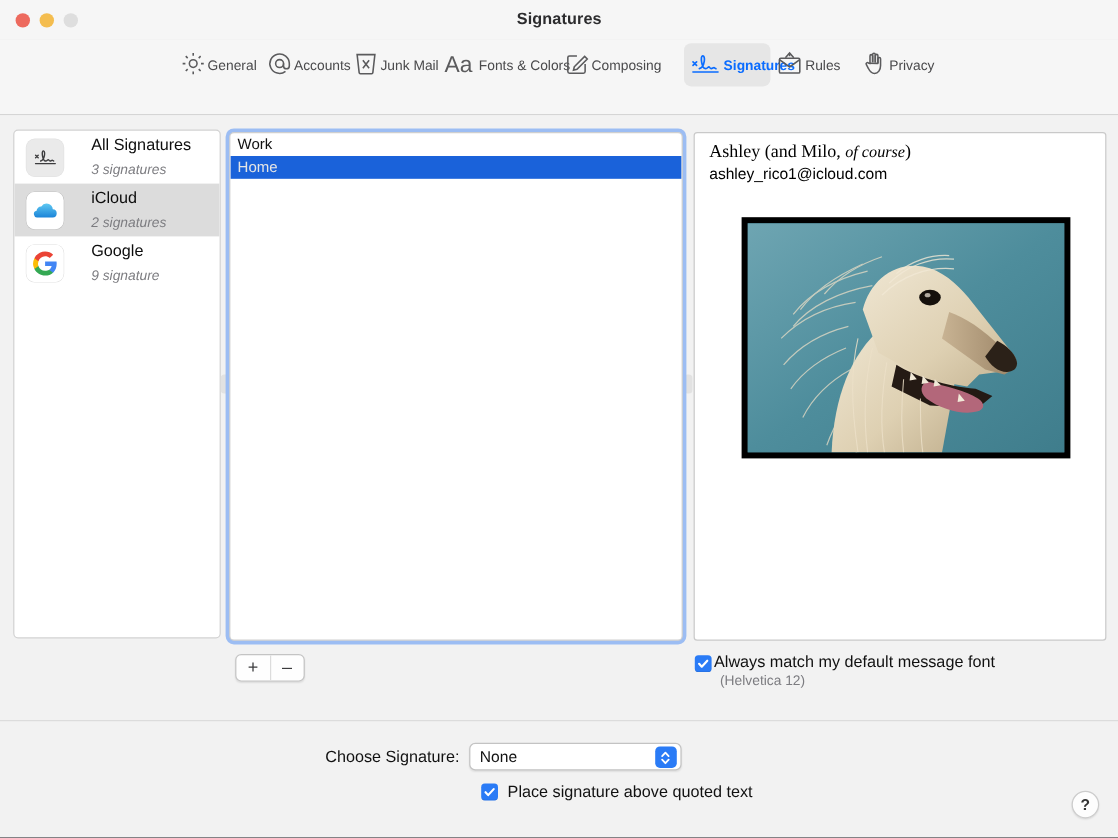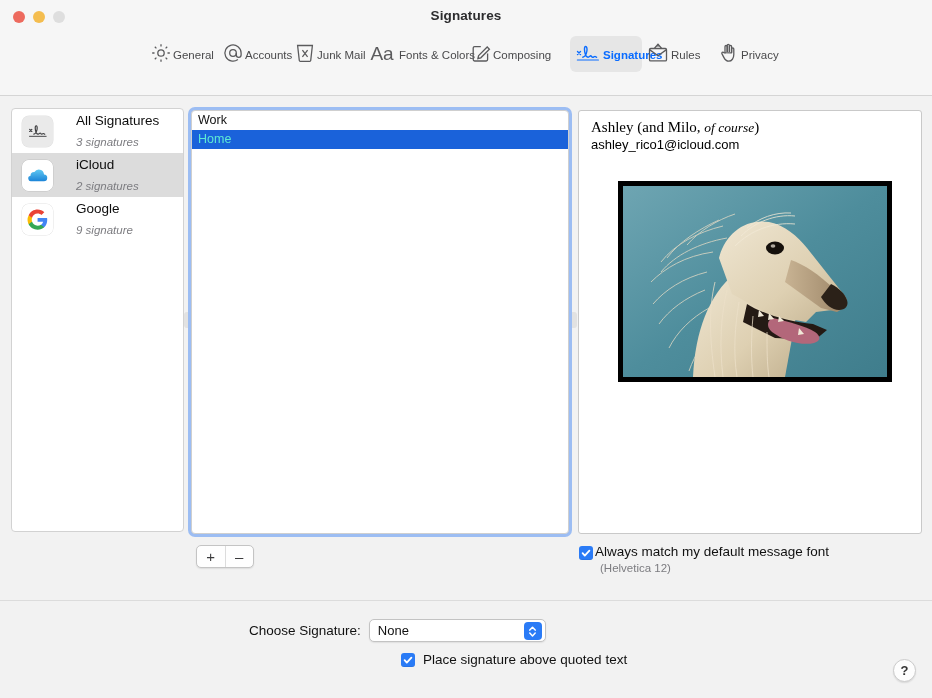--- a/index.html
+++ b/index.html
@@ -176,21 +176,21 @@
     height: 19px;
     line-height: 19px;
     padding: 0 6px;
     font-size: 12.5px;
     color: #111;
     cursor: default;
     white-space: nowrap;
   }
   .sig-row.selected {
     background: #1a62da;
-    color: #5eead4;
+    color: #e5e5e5;
   }
 
   
   .plusminus {
     position: absolute;
     left: 196px; top: 545px;
     width: 58px; height: 23px;
     display: flex;
     background: #fefefe;
     border: 1px solid #c4c4c4;
@@ -282,21 +282,21 @@
   .bottombar {
     position: absolute;
     left: 0; top: 600px;
     width: 932px; height: 98px;
     background: #f2f2f2;
     border-top: 1px solid #dcdcdc;
     box-sizing: border-box;
   }
   .choose-row {
     position: absolute;
-    left: 249px; top: 18px;
+    left: 271px; top: 18px;
     display: flex;
     align-items: center;
     gap: 8px;
   }
   .choose-label { font-size: 13.5px; color: #111; }
   .popup {
     position: relative;
     width: 177px; height: 23px;
     background: #ffffff;
     border: 1px solid #c3c3c3;

